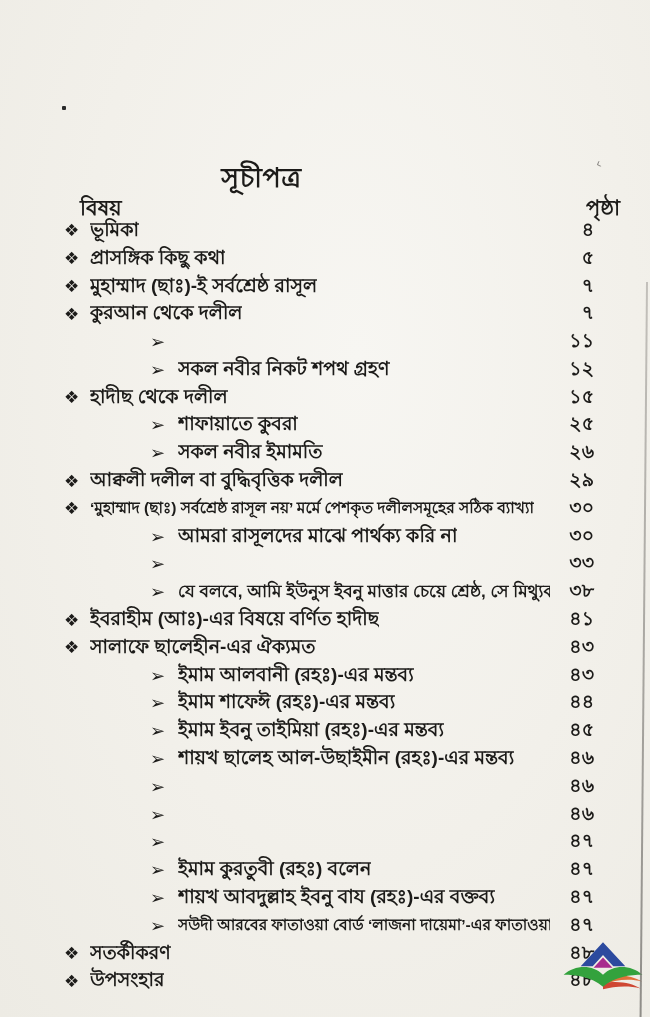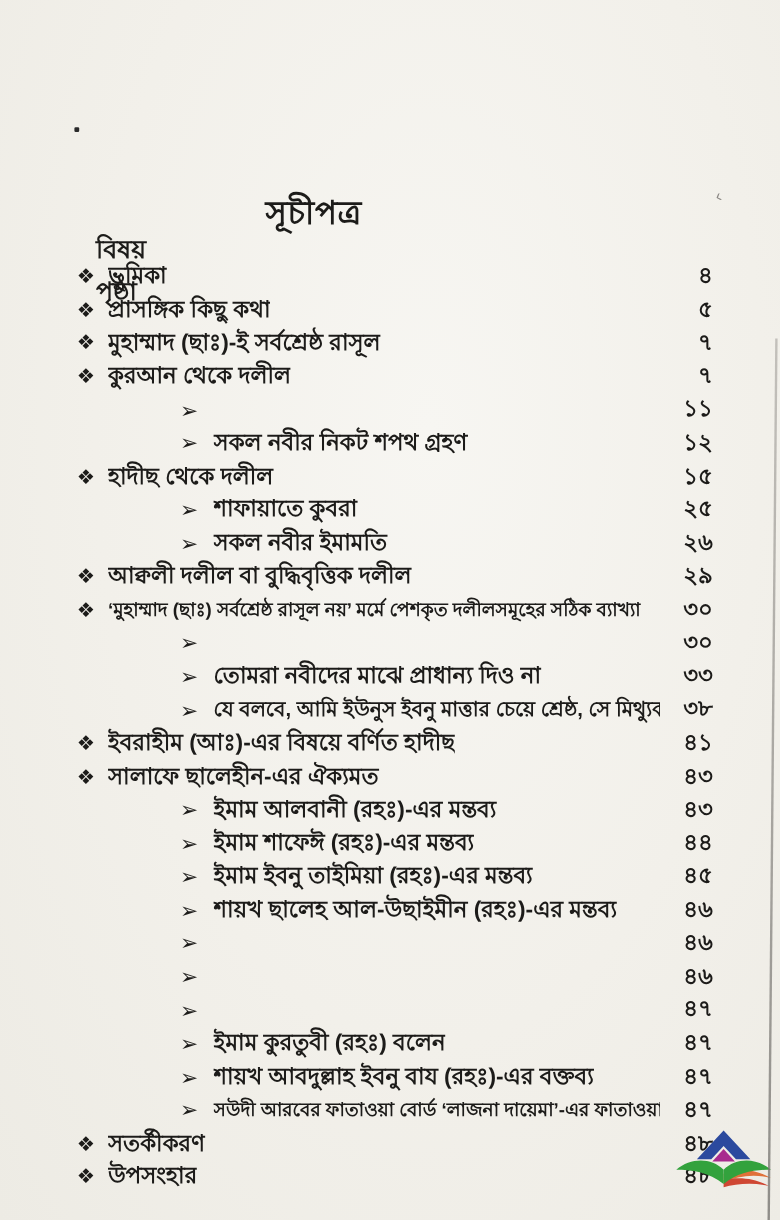--- a/index.html
+++ b/index.html
@@ -38,21 +38,21 @@
     position: absolute; top: 157px; left: 0; width: 533px;
     margin: 0; padding-right: 10px; box-sizing: border-box;
     text-align: center;
     font-size: 27px; font-weight: 700;
     letter-spacing: 0.5px;
   }
 
   .header-row {
     position: absolute; top: 192px; left: 80px; right: 30px;
     display: flex; justify-content: space-between;
-    font-size: 21px; font-weight: 700; flex-direction: column;
+    font-size: 21px; font-weight: 700;
   }
 
   .rows {
     position: absolute; top: 217px; left: 64px; right: 56px;
   }
 
   .row {
     display: flex; align-items: center;
     height: 27.8px;
     font-size: 19px; font-weight: 700;
@@ -144,25 +144,25 @@
         <span class="label">আক্বলী দলীল বা বুদ্ধিবৃত্তিক দলীল</span>
         <span class="pg">২৯</span>
       </div>
     <div class="row lvl1 tight">
         <span class="bullet">❖</span>
         <span class="label">‘মুহাম্মাদ (ছাঃ) সর্বশ্রেষ্ঠ রাসূল নয়’ মর্মে পেশকৃত দলীলসমূহের সঠিক ব্যাখ্যা</span>
         <span class="pg">৩০</span>
       </div>
     <div class="row lvl2">
         <span class="bullet">➢</span>
+        <span class="label">আমরা রাসূলদের মাঝে পার্থক্য করি না</span>
         <span class="pg">৩০</span>
       </div>
     <div class="row lvl2">
         <span class="bullet">➢</span>
-        <span class="label">তোমরা নবীদের মাঝে প্রাধান্য দিও না</span>
         <span class="pg">৩৩</span>
       </div>
     <div class="row lvl2 semitight">
         <span class="bullet">➢</span>
         <span class="label">যে বলবে, আমি ইউনুস ইবনু মাত্তার চেয়ে শ্রেষ্ঠ, সে মিথ্যুক</span>
         <span class="pg">৩৮</span>
       </div>
     <div class="row lvl1">
         <span class="bullet">❖</span>
         <span class="label">ইবরাহীম (আঃ)-এর বিষয়ে বর্ণিত হাদীছ</span>

